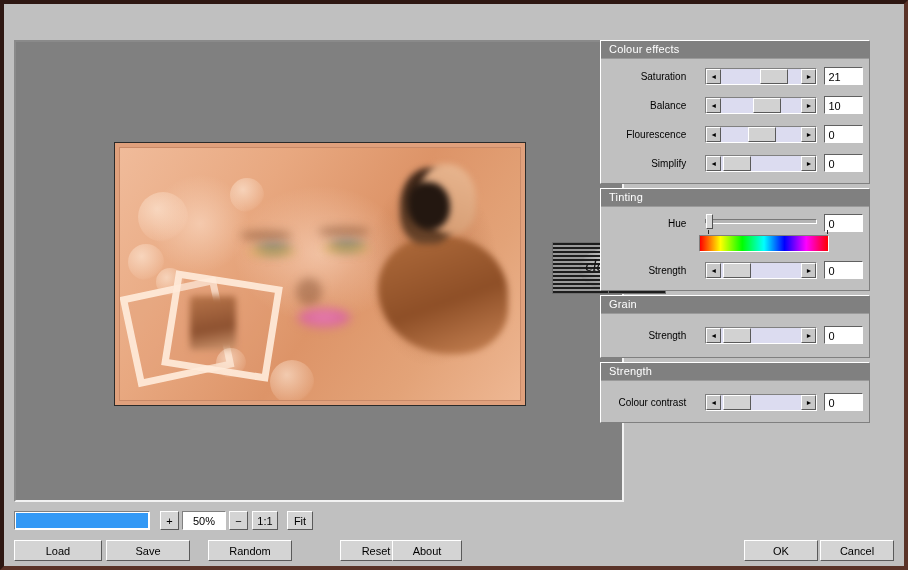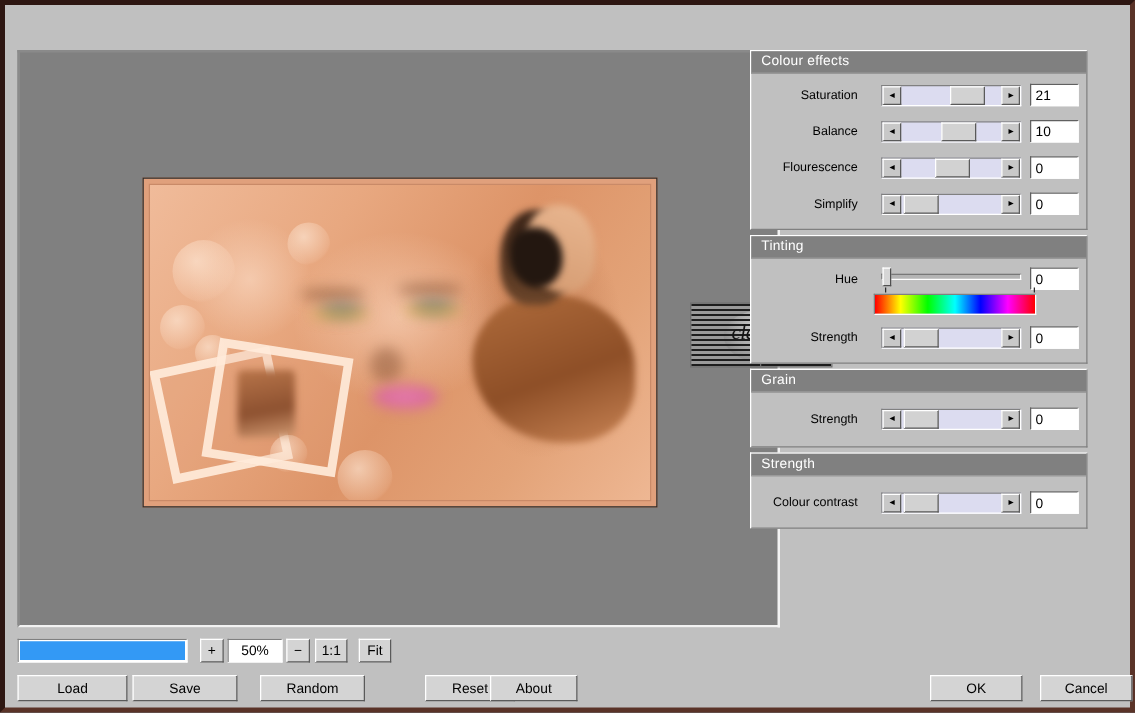--- a/index.html
+++ b/index.html
@@ -497,16 +497,16 @@
 
     <div class="mainbtn" style="left:2px;top:32px;width:88px;">Load</div>
     <div class="mainbtn" style="left:94px;top:32px;width:84px;">Save</div>
     <div class="mainbtn" style="left:196px;top:32px;width:84px;">Random</div>
     <div class="mainbtn" style="left:288px;top:32px;width:72px;margin-left:40px;">Reset</div>
     <div class="mainbtn" style="left:380px;top:32px;width:70px;">About</div>
   </div>
 
   <div id="okcancel">
     <div class="mainbtn" style="left:0;width:74px;">OK</div>
-    <div class="mainbtn" style="left:88px;width:74px;">Cancel</div>
+    <div class="mainbtn" style="left:76px;width:74px;">Cancel</div>
   </div>
 
 </div>
 
 </body></html>

